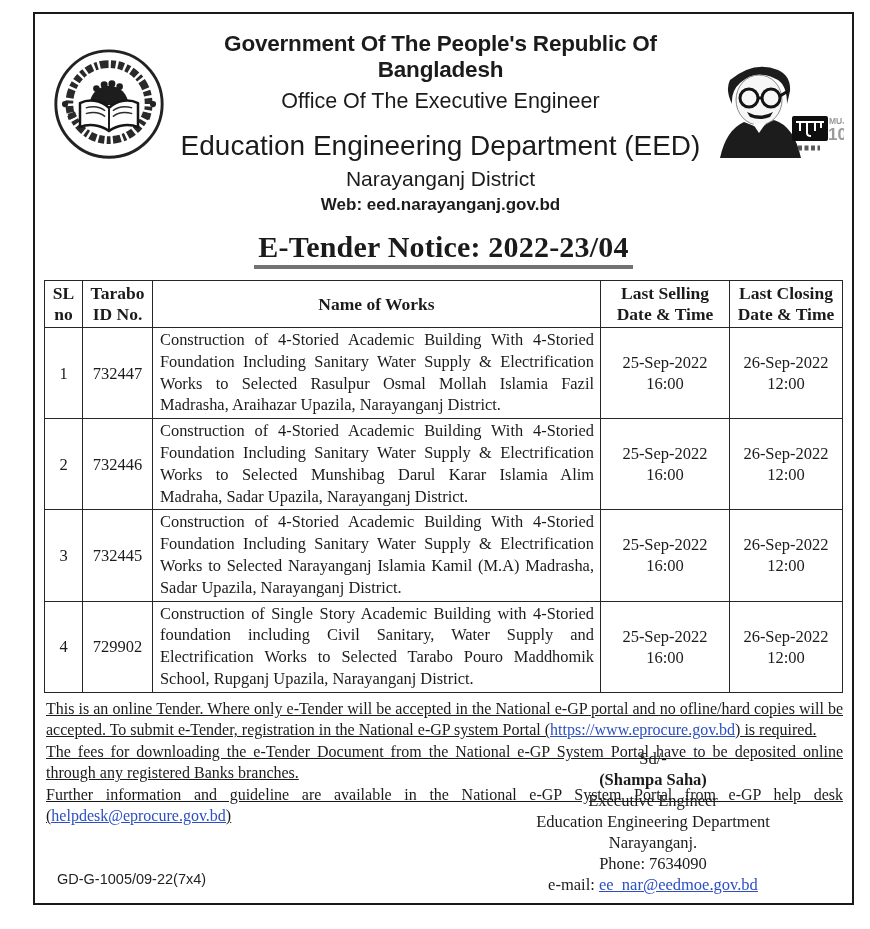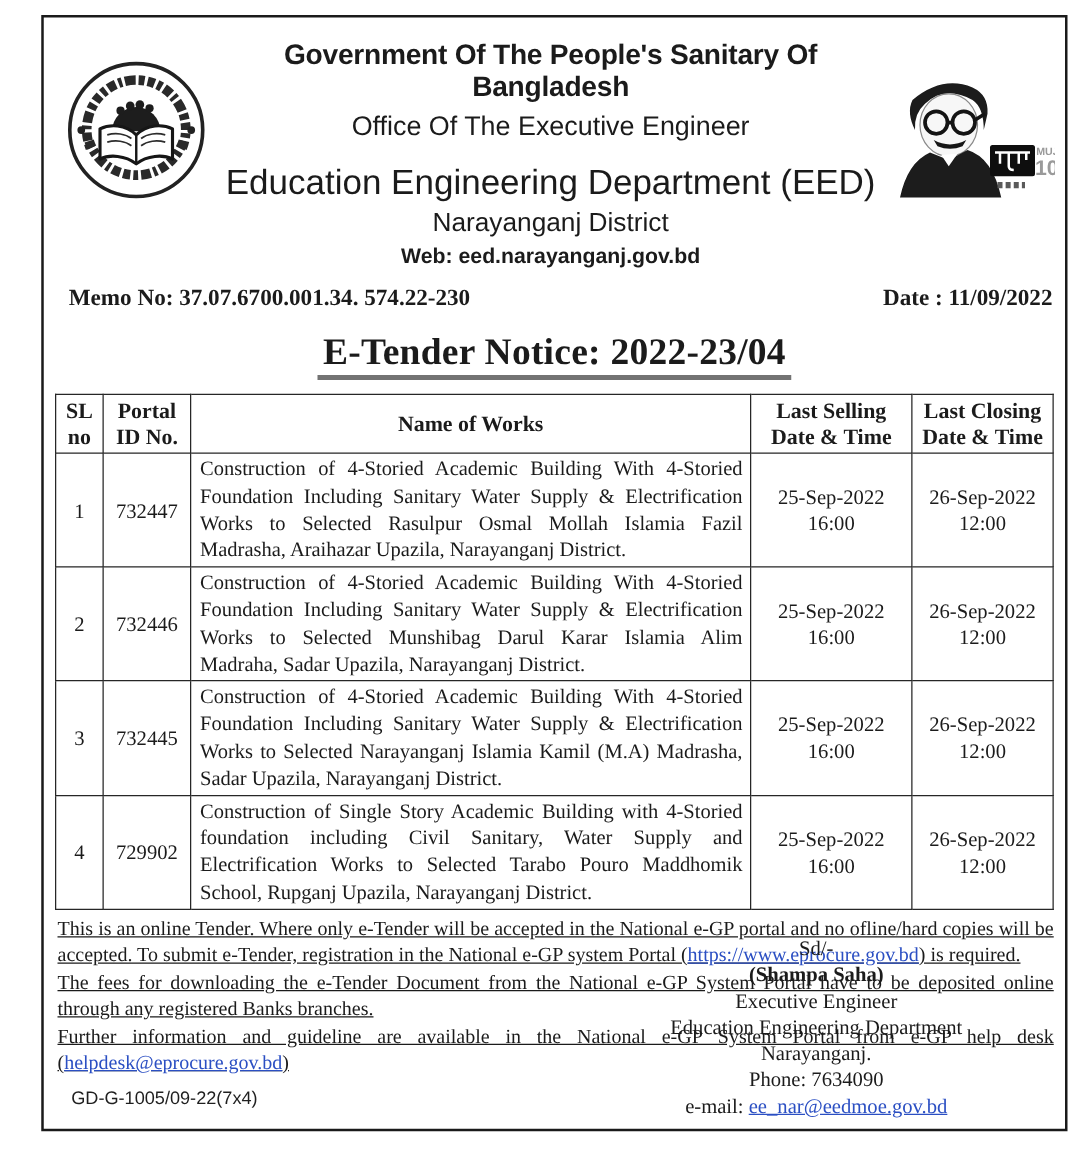--- a/index.html
+++ b/index.html
@@ -70,21 +70,21 @@
           <circle cx="63" cy="38" r="3.6" fill="#1d1d1d"></circle>
           <circle cx="71" cy="41" r="3.4" fill="#1d1d1d"></circle>
 
           <path d="M 60,63 C 51,54 38,54 30,58 L 30,83 C 38,79 51,80 60,87 C 69,80 82,79 90,83 L 90,58 C 82,54 69,54 60,63 Z" fill="#ffffff" stroke="#161616" stroke-width="2.6" stroke-linejoin="round"></path>
           <path d="M 60,64 L 60,86" stroke="#161616" stroke-width="2"></path>
           <path d="M 36,63 C 43,61 51,62 56,66 M 36,69 C 43,67 51,68 56,72 M 84,63 C 77,61 69,62 64,66 M 84,69 C 77,67 69,68 64,72" fill="none" stroke="#2c2c2c" stroke-width="1.4"></path>
         </svg>
       </div>
 
       <div class="head-center">
-        <div class="h-line1">Government Of The People's Sanitary Of Bangladesh</div>
+        <div class="h-line1">Government Of The People's Republic Of Bangladesh</div>
         <div class="h-line2">Office Of The Executive Engineer</div>
         <div class="h-line3">Education Engineering Department (EED)</div>
         <div class="h-line4">Narayanganj District</div>
         <div class="h-web">Web: eed.narayanganj.gov.bd</div>
       </div>
 
       <div class="logo-right">
         <svg width="140" height="104" viewBox="0 0 140 104">
 
           <path d="M 26,22 Q 50,2 74,12 Q 87,18 86,33 L 83,46 Q 83,28 74,22 Q 52,10 36,25 Q 27,33 28,46 Q 21,32 26,22 Z" fill="#1c1c1c"></path>
@@ -103,43 +103,39 @@
           <rect x="88" y="58" width="36" height="25" rx="2" fill="#0e0e0e"></rect>
           <path d="M 92,64 L 120,64 M 96,64 L 96,73 M 103,64 L 103,75 Q 103,78 107,78 M 111,64 L 111,73 M 117,64 L 117,70" stroke="#ffffff" stroke-width="2" fill="none"></path>
           <path d="M 94,90 L 116,90" stroke="#5a5a5a" stroke-width="5" stroke-dasharray="4 2.5"></path>
 
           <text x="125" y="66" font-family="Liberation Sans, sans-serif" font-size="8.5" font-weight="bold" fill="#9a9a9a">MUJIB</text>
           <text x="124" y="82" font-family="Liberation Sans, sans-serif" font-size="17" font-weight="bold" fill="#9a9a9a">100</text>
         </svg>
       </div>
     </div>
 
-    <div class="memo-row">
-      <span>Memo No: 37.07.6700.001.34. 574.22-230</span>
-      <span>Date : 11/09/2022</span>
-    </div>
 
     <div class="title-wrap">
       <span class="notice-title">E-Tender Notice: 2022-23/04</span>
     </div>
 
     <div class="tbl-wrap">
       <table>
         <colgroup>
           <col class="c-sl">
             <col class="c-id">
             <col class="c-work">
             <col class="c-sell">
             <col class="c-close">
         </colgroup>
         <thead>
           <tr>
             <th class="preline">SL
 no</th>
-            <th class="preline">Portal
+            <th class="preline">Tarabo
 ID No.</th>
             <th>Name of Works</th>
             <th class="preline">Last Selling
 Date &amp; Time</th>
             <th class="preline">Last Closing
 Date &amp; Time</th>
           </tr>
         </thead>
         <tbody>
           <tr>

